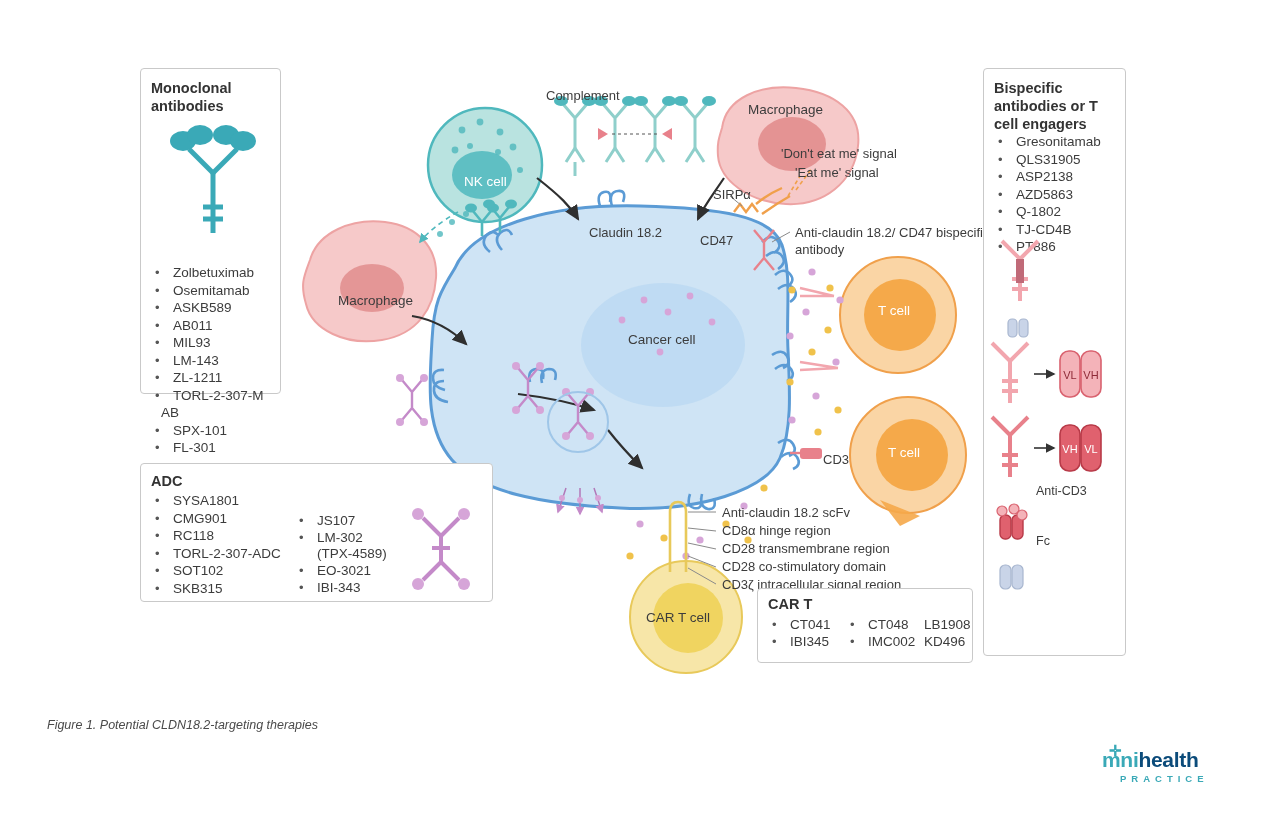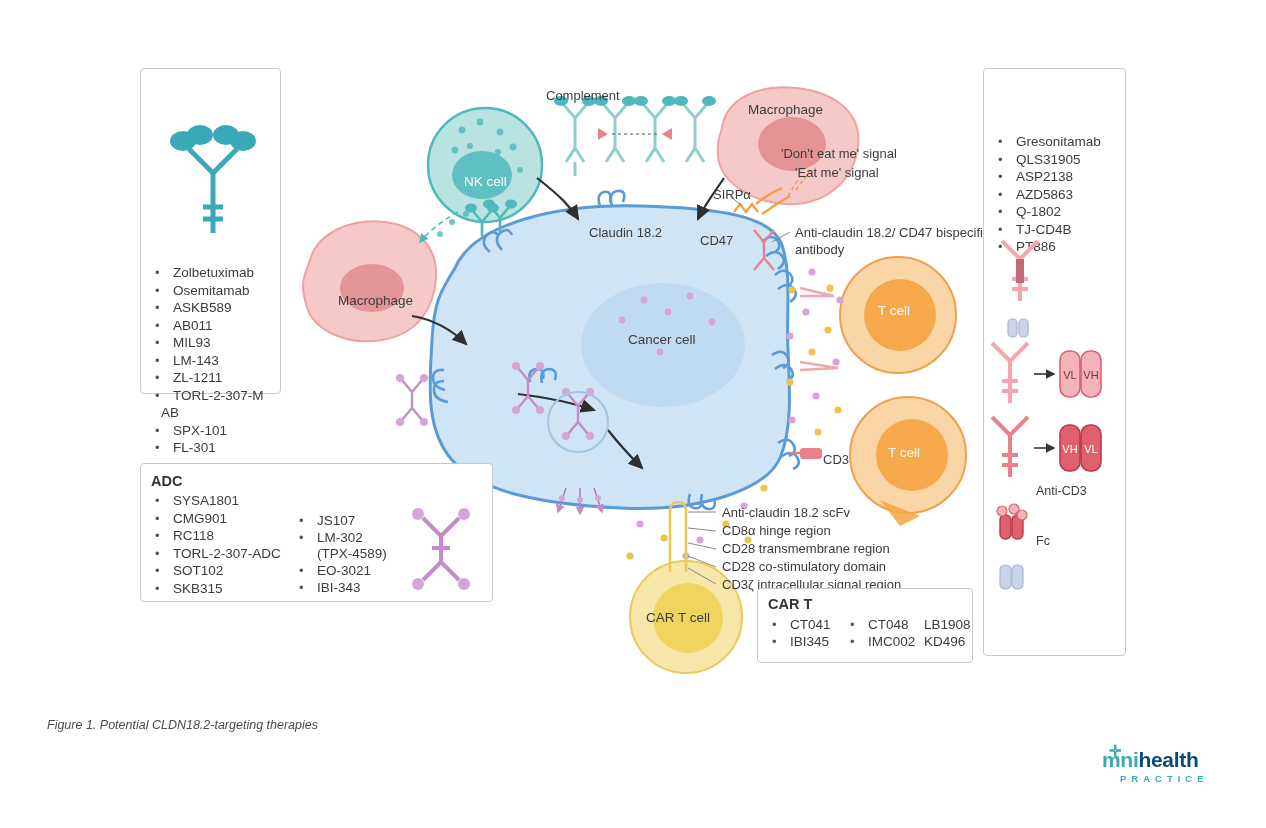--- a/index.html
+++ b/index.html
@@ -374,20 +374,21 @@
   <div class="lbl" style="left:795px; top:224px; white-space:normal; width:196px; line-height:17px;">Anti-claudin 18.2/ CD47 bispecific antibody</div>
   <div class="lbl" style="left:823px; top:452px;">CD3</div>
 
   <div class="lbl" style="left:722px; top:505px;">Anti-claudin 18.2 scFv</div>
   <div class="lbl" style="left:722px; top:523px;">CD8α hinge region</div>
   <div class="lbl" style="left:722px; top:541px;">CD28 transmembrane region</div>
   <div class="lbl" style="left:722px; top:559px;">CD28 co-stimulatory domain</div>
   <div class="lbl" style="left:722px; top:577px;">CD3ζ intracellular signal region</div>
 
   <div class="panel" id="mab-panel">
+    <div class="panel-title">Monoclonal antibodies</div>
 
     <svg id="mab-icon" viewBox="0 0 100 130">
       <g stroke="#3aa9b7" stroke-width="5" fill="none">
         <path d="M50 52 L50 112"></path>
         <path d="M50 52 L26 28"></path>
         <path d="M50 52 L74 28"></path>
         <path d="M40 86 L60 86"></path>
         <path d="M40 98 L60 98"></path>
       </g>
       <ellipse cx="20" cy="20" rx="13" ry="10" fill="#3aa9b7"></ellipse>
@@ -407,20 +408,21 @@
         <li>ZL-1211</li>
         <li>TORL-2-307-M</li>
         <li class="nobullet" style="padding-left:14px;">AB</li>
         <li>SPX-101</li>
         <li>FL-301</li>
       </ul>
     </div>
   </div>
 
   <div class="panel" id="bisp-panel">
+    <div class="panel-title">Bispecific antibodies or T cell engagers</div>
 
     <div id="bisp-list">
       <ul class="bul">
         <li>Gresonitamab</li>
         <li>QLS31905</li>
         <li>ASP2138</li>
         <li>AZD5863</li>
         <li>Q-1802</li>
         <li>TJ-CD4B</li>
         <li>PT886</li>

